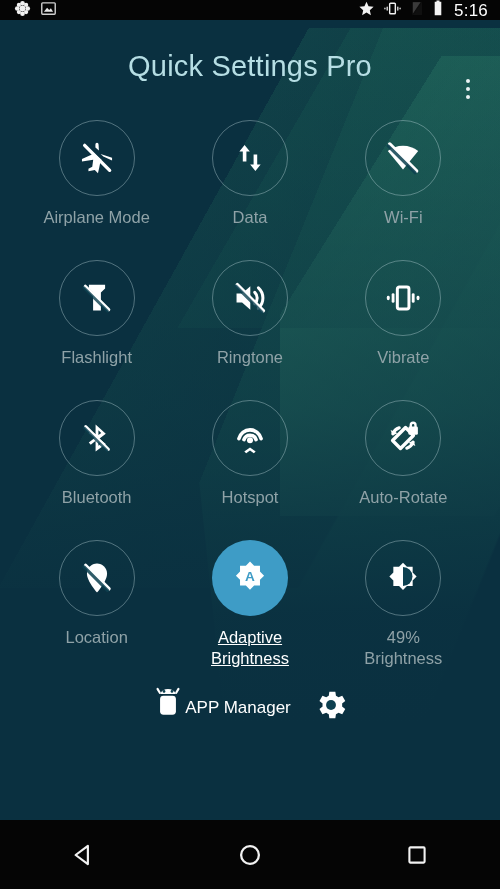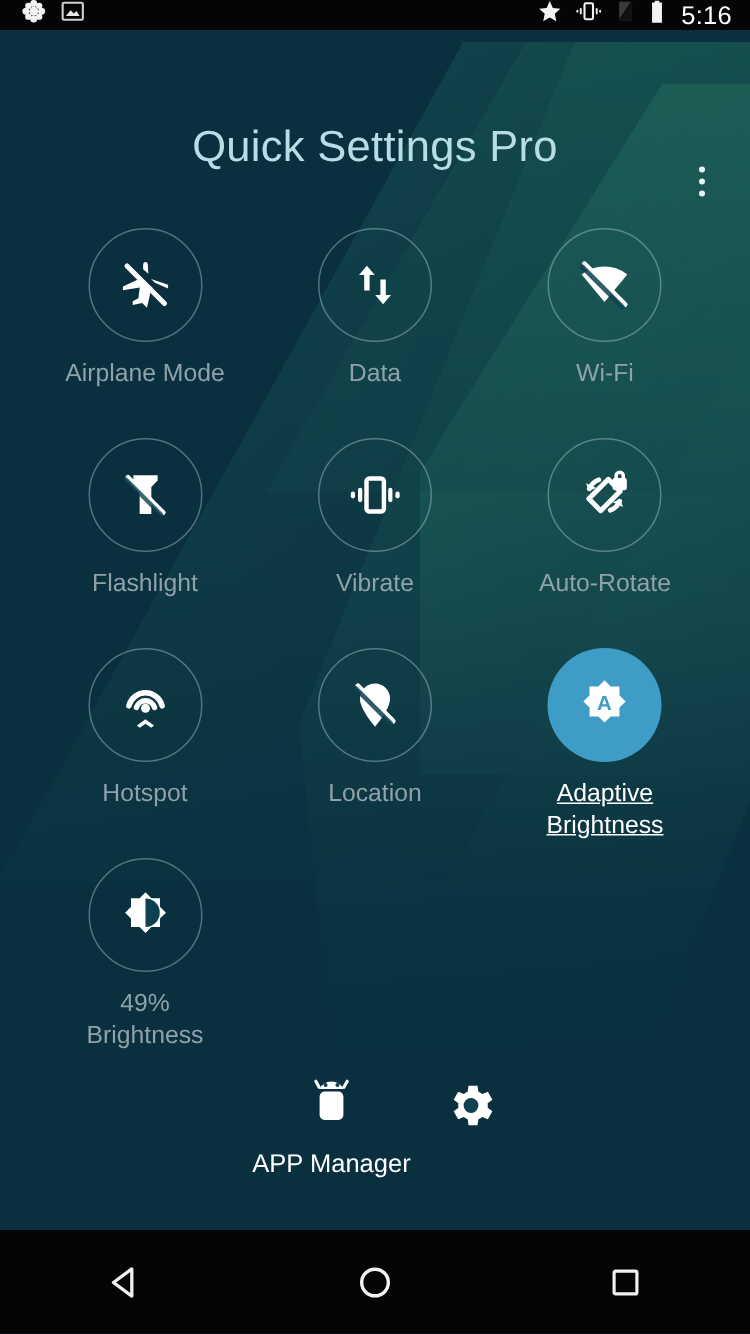--- a/index.html
+++ b/index.html
@@ -64,21 +64,20 @@
   #wall .vig{
     position:absolute;inset:0;width:500px;height:792px;
     background:linear-gradient(180deg, rgba(10,48,64,.10) 0%, rgba(10,48,64,.55) 48%,
                rgba(10,48,64,.97) 74%, #0a3040 88%);
   }
 
   
   #content{
     position:absolute;top:28px;left:0;width:500px;height:792px;
     z-index:10;
-    margin-top:32px;
   }
 
   #appbar{
     position:relative;height:86px;
   }
   #title{
     position:absolute;left:0;right:0;top:22px;
     text-align:center;
     color:#b6dee4;
     font-size:29px;
@@ -127,21 +126,21 @@
   .tile.active .lbl{color:#ffffff;text-decoration:underline;}
   .tile svg{display:block;}
 
   
   #shortcuts{
     display:flex;justify-content:center;align-items:flex-start;
     gap:22px;
     margin-top:8px;
   }
   .shortcut{
-    display:flex;flex-direction:column;align-items:center;
+    display:flex;flex-direction:row;align-items:center;
     cursor:pointer;user-select:none;
   }
   .shortcut .sc-ico{
     height:46px;display:flex;align-items:center;justify-content:center;
   }
   .shortcut .sc-lbl{
     margin-top:6px;color:#ffffff;font-size:17px;white-space:nowrap;
   }
 
   
@@ -275,60 +274,82 @@
         <div class="ring">
           <svg width="36" height="36" viewBox="0 0 24 24">
             <path d="M6.6 3.2 H17.4 V5.6 L14.6 8.4 V20.4 H9.4 V8.4 L6.6 5.6 Z" fill="#ffffff"></path>
             <path d="M4.2 4.2 L19.8 19.8" stroke="#ffffff" stroke-width="2.2" stroke-linecap="round"></path>
             <path d="M3.3 5.1 L18.9 20.7" stroke="#0d4050" stroke-width="1.9" stroke-linecap="round" opacity=".8"></path>
           </svg>
         </div>
         <div class="lbl">Flashlight</div>
       </div>
 
+      <div class="tile">
+        <div class="ring">
+          <svg width="38" height="38" viewBox="0 0 24 24">
+            <path d="M3.5 9.2 H7.0 L12.2 4.6 V19.4 L7.0 14.8 H3.5 Z" fill="#ffffff"></path>
+            <path d="M15.0 8.4 A5 5 0 0 1 15.0 15.6" fill="none" stroke="#ffffff" stroke-width="1.9" stroke-linecap="round"></path>
+            <path d="M17.3 5.6 A8.6 8.6 0 0 1 17.3 18.4" fill="none" stroke="#ffffff" stroke-width="1.9" stroke-linecap="round"></path>
+            <path d="M4.0 3.6 L20.4 20.0" stroke="#ffffff" stroke-width="2.2" stroke-linecap="round"></path>
+            <path d="M3.1 4.5 L19.5 20.9" stroke="#0d4050" stroke-width="1.9" stroke-linecap="round" opacity=".8"></path>
+          </svg>
+        </div>
+        <div class="lbl">Ringtone</div>
+      </div>
 
       <div class="tile">
         <div class="ring">
           <svg width="40" height="34" viewBox="0 0 26 24">
             <rect x="9" y="4.2" width="8.2" height="15.6" rx="1.4" fill="none" stroke="#ffffff" stroke-width="2.1"></rect>
             <rect x="5.0" y="8.6" width="2.0" height="6.8" rx="1" fill="#ffffff"></rect>
             <rect x="1.6" y="10.4" width="2.0" height="3.2" rx="1" fill="#ffffff"></rect>
             <rect x="19.2" y="8.6" width="2.0" height="6.8" rx="1" fill="#ffffff"></rect>
             <rect x="22.6" y="10.4" width="2.0" height="3.2" rx="1" fill="#ffffff"></rect>
           </svg>
         </div>
         <div class="lbl">Vibrate</div>
       </div>
 
+      <div class="tile">
+        <div class="ring">
+          <svg width="34" height="36" viewBox="0 0 24 24">
+            <path d="M11.0 2.4 L18.2 9.0 L13.6 12.6 L18.2 16.2 L11.0 21.6 V14.0 L7.6 16.8 L6.2 15.2 L10.6 11.8 L6.2 8.4 L7.6 6.8 L11.0 9.4 Z M13.0 6.6 V9.9 L15.0 8.4 Z M13.0 14.2 V17.5 L15.0 15.8 Z" fill="#ffffff"></path>
+            <path d="M4.0 4.0 L20.0 20.0" stroke="#ffffff" stroke-width="2.2" stroke-linecap="round"></path>
+            <path d="M3.1 4.9 L19.1 20.9" stroke="#0d4050" stroke-width="1.9" stroke-linecap="round" opacity=".8"></path>
+          </svg>
+        </div>
+        <div class="lbl">Bluetooth</div>
+      </div>
+
+      <div class="tile">
+        <div class="ring">
+          <svg width="38" height="38" viewBox="0 0 24 24">
+            <path d="M5.0 12.4 A7.2 7.2 0 0 1 19.0 12.4" fill="none" stroke="#ffffff" stroke-width="2.3" stroke-linecap="round"></path>
+            <path d="M8.2 13.0 A4.0 4.0 0 0 1 15.8 13.0" fill="none" stroke="#ffffff" stroke-width="2.3" stroke-linecap="round"></path>
+            <circle cx="12" cy="13.4" r="1.9" fill="#ffffff"></circle>
+            <path d="M12 14.6 L12 18.0 L15.6 20.6 L14.4 21.6 L12 19.9 L9.6 21.6 L8.4 20.6 L12 18.0" fill="#ffffff"></path>
+          </svg>
+        </div>
+        <div class="lbl">Hotspot</div>
+      </div>
 
       <div class="tile">
         <div class="ring">
           <svg width="38" height="38" viewBox="0 0 24 24">
             <path d="M13.6 5.4 L18.6 10.4 L10.4 18.6 L5.4 13.6 Z" fill="none" stroke="#ffffff" stroke-width="2.1" stroke-linejoin="round"></path>
             <path d="M5.6 9.4 A6.6 6.6 0 0 1 9.6 5.6" fill="none" stroke="#ffffff" stroke-width="2" stroke-linecap="round"></path>
             <path d="M4.2 7.0 L5.4 10.2 L8.6 9.0 Z" fill="#ffffff"></path>
             <path d="M18.4 14.6 A6.6 6.6 0 0 1 14.4 18.4" fill="none" stroke="#ffffff" stroke-width="2" stroke-linecap="round"></path>
             <path d="M19.8 17.0 L18.6 13.8 L15.4 15.0 Z" fill="#ffffff"></path>
             <rect x="15.4" y="4.8" width="6.0" height="5.2" rx=".9" fill="#ffffff"></rect>
             <path d="M16.9 5.0 V3.9 a1.5 1.5 0 0 1 3 0 V5.0" fill="none" stroke="#ffffff" stroke-width="1.5"></path>
           </svg>
         </div>
         <div class="lbl">Auto-Rotate</div>
-      </div>
-
-      <div class="tile">
-        <div class="ring">
-          <svg width="38" height="38" viewBox="0 0 24 24">
-            <path d="M5.0 12.4 A7.2 7.2 0 0 1 19.0 12.4" fill="none" stroke="#ffffff" stroke-width="2.3" stroke-linecap="round"></path>
-            <path d="M8.2 13.0 A4.0 4.0 0 0 1 15.8 13.0" fill="none" stroke="#ffffff" stroke-width="2.3" stroke-linecap="round"></path>
-            <circle cx="12" cy="13.4" r="1.9" fill="#ffffff"></circle>
-            <path d="M12 14.6 L12 18.0 L15.6 20.6 L14.4 21.6 L12 19.9 L9.6 21.6 L8.4 20.6 L12 18.0" fill="#ffffff"></path>
-          </svg>
-        </div>
-        <div class="lbl">Hotspot</div>
       </div>
 
       <div class="tile">
         <div class="ring">
           <svg width="36" height="36" viewBox="0 0 24 24">
             <path d="M12 2.4 C8.3 2.4 5.3 5.4 5.3 9.1 C5.3 14.1 12 21.6 12 21.6 C12 21.6 18.7 14.1 18.7 9.1 C18.7 5.4 15.7 2.4 12 2.4 Z" fill="#ffffff"></path>
             <path d="M4.4 3.6 L20.0 19.2" stroke="#ffffff" stroke-width="2.3" stroke-linecap="round"></path>
             <path d="M3.4 4.6 L19.0 20.2" stroke="#0d4050" stroke-width="2.1" stroke-linecap="round" opacity=".85"></path>
           </svg>
         </div>

